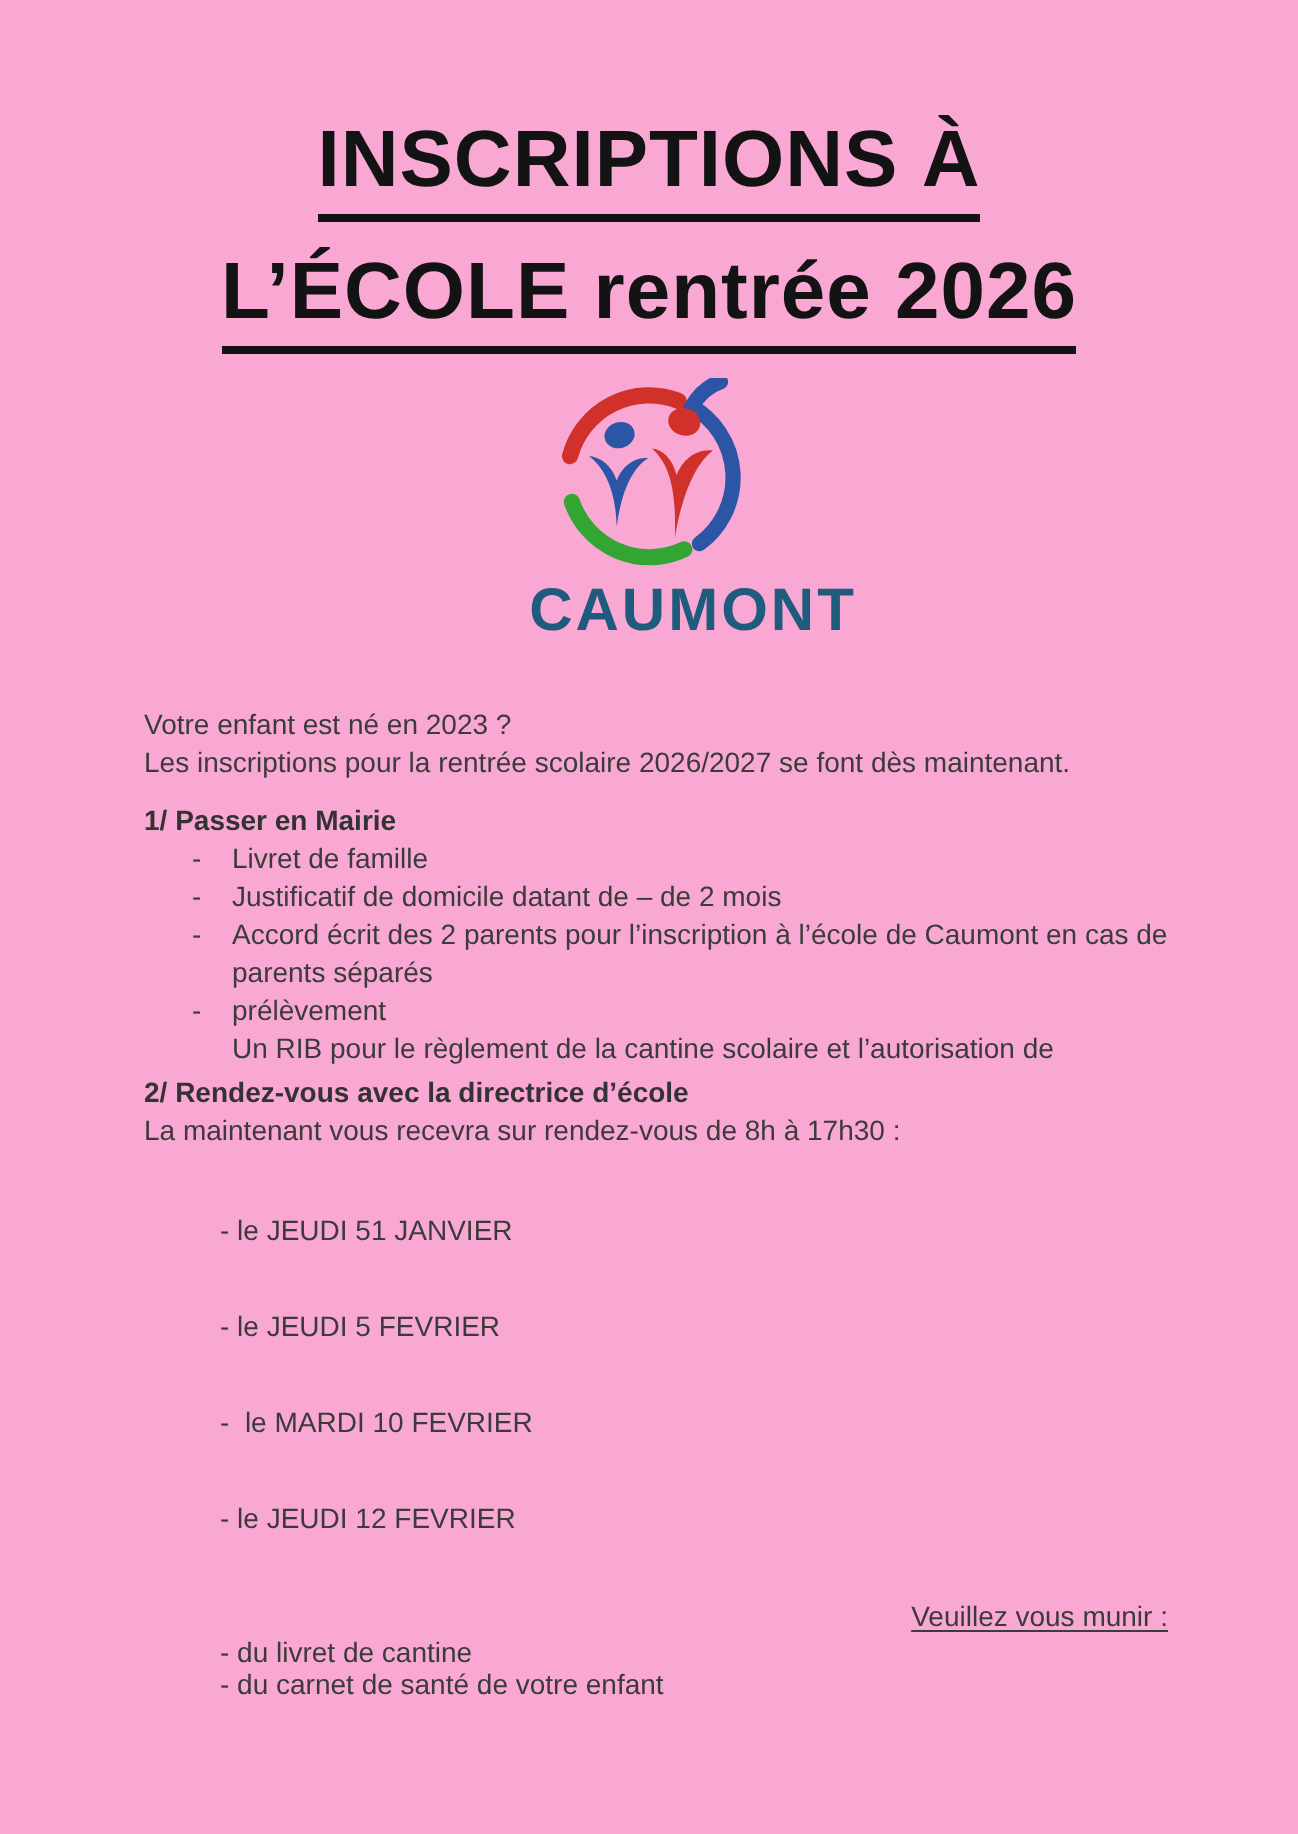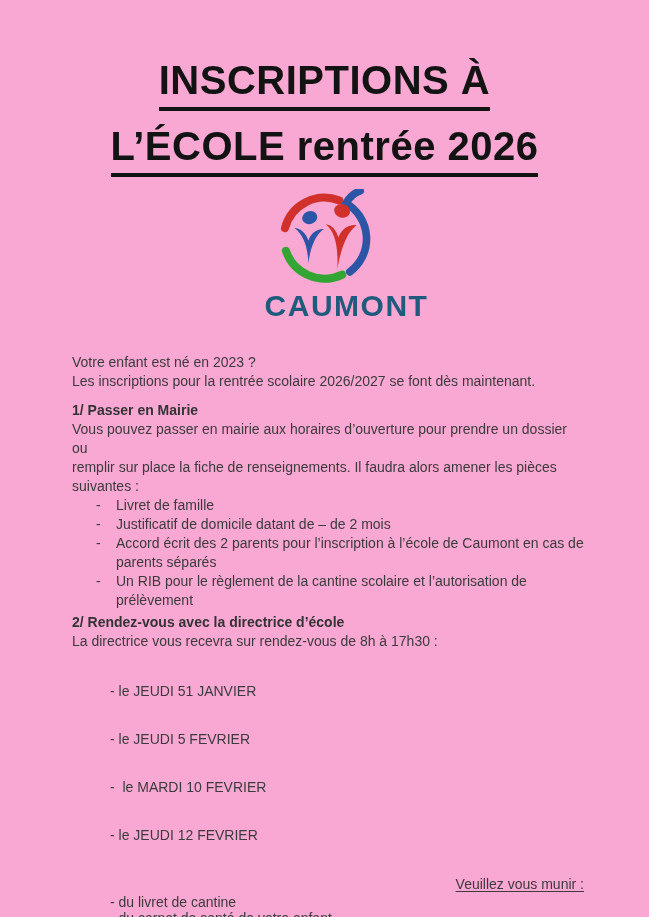--- a/index.html
+++ b/index.html
@@ -82,25 +82,20 @@
 
   <div class="content">
 
     <div>
       <div>Votre enfant est né en 2023 ?</div>
       <div>Les inscriptions pour la rentrée scolaire 2026/2027 se font dès maintenant.</div>
     </div>
 
     <div class="h-bold sec1-head">1/ Passer en Mairie</div>
 
-    <div>
-      <div>Vous pouvez passer en mairie aux horaires d’ouverture pour prendre un dossier ou</div>
-      <div>remplir sur place la fiche de renseignements. Il faudra alors amener les pièces</div>
-      <div>suivantes :</div>
-    </div>
 
     <div class="bullets">
       <div class="li">
         <span class="dash">-</span>
         <span class="litext">
           <div>Livret de famille</div>
         </span>
       </div>
       <div class="li">
         <span class="dash">-</span>
@@ -111,28 +106,28 @@
       <div class="li">
         <span class="dash">-</span>
         <span class="litext">
           <div>Accord écrit des 2 parents pour l’inscription à l’école de Caumont en cas de</div>
           <div>parents séparés</div>
         </span>
       </div>
       <div class="li">
         <span class="dash">-</span>
         <span class="litext">
+          <div>prélèvement</div>
           <div>Un RIB pour le règlement de la cantine scolaire et l’autorisation de</div>
-          <div>prélèvement</div>
         </span>
       </div>
     </div>
 
     <div class="h-bold sec2-head">2/ Rendez-vous avec la directrice d’école</div>
-    <div>La directrice vous recevra sur rendez-vous de 8h à 17h30 :</div>
+    <div>La maintenant vous recevra sur rendez-vous de 8h à 17h30 :</div>
 
     <div class="dates">
       <div>- le JEUDI 51 JANVIER</div>
       <div>- le JEUDI 5 FEVRIER</div>
       <div>-  le MARDI 10 FEVRIER</div>
       <div>- le JEUDI 12 FEVRIER</div>
     </div>
 
     <div class="veuillez">Veuillez vous munir :</div>
     <div class="munir">

